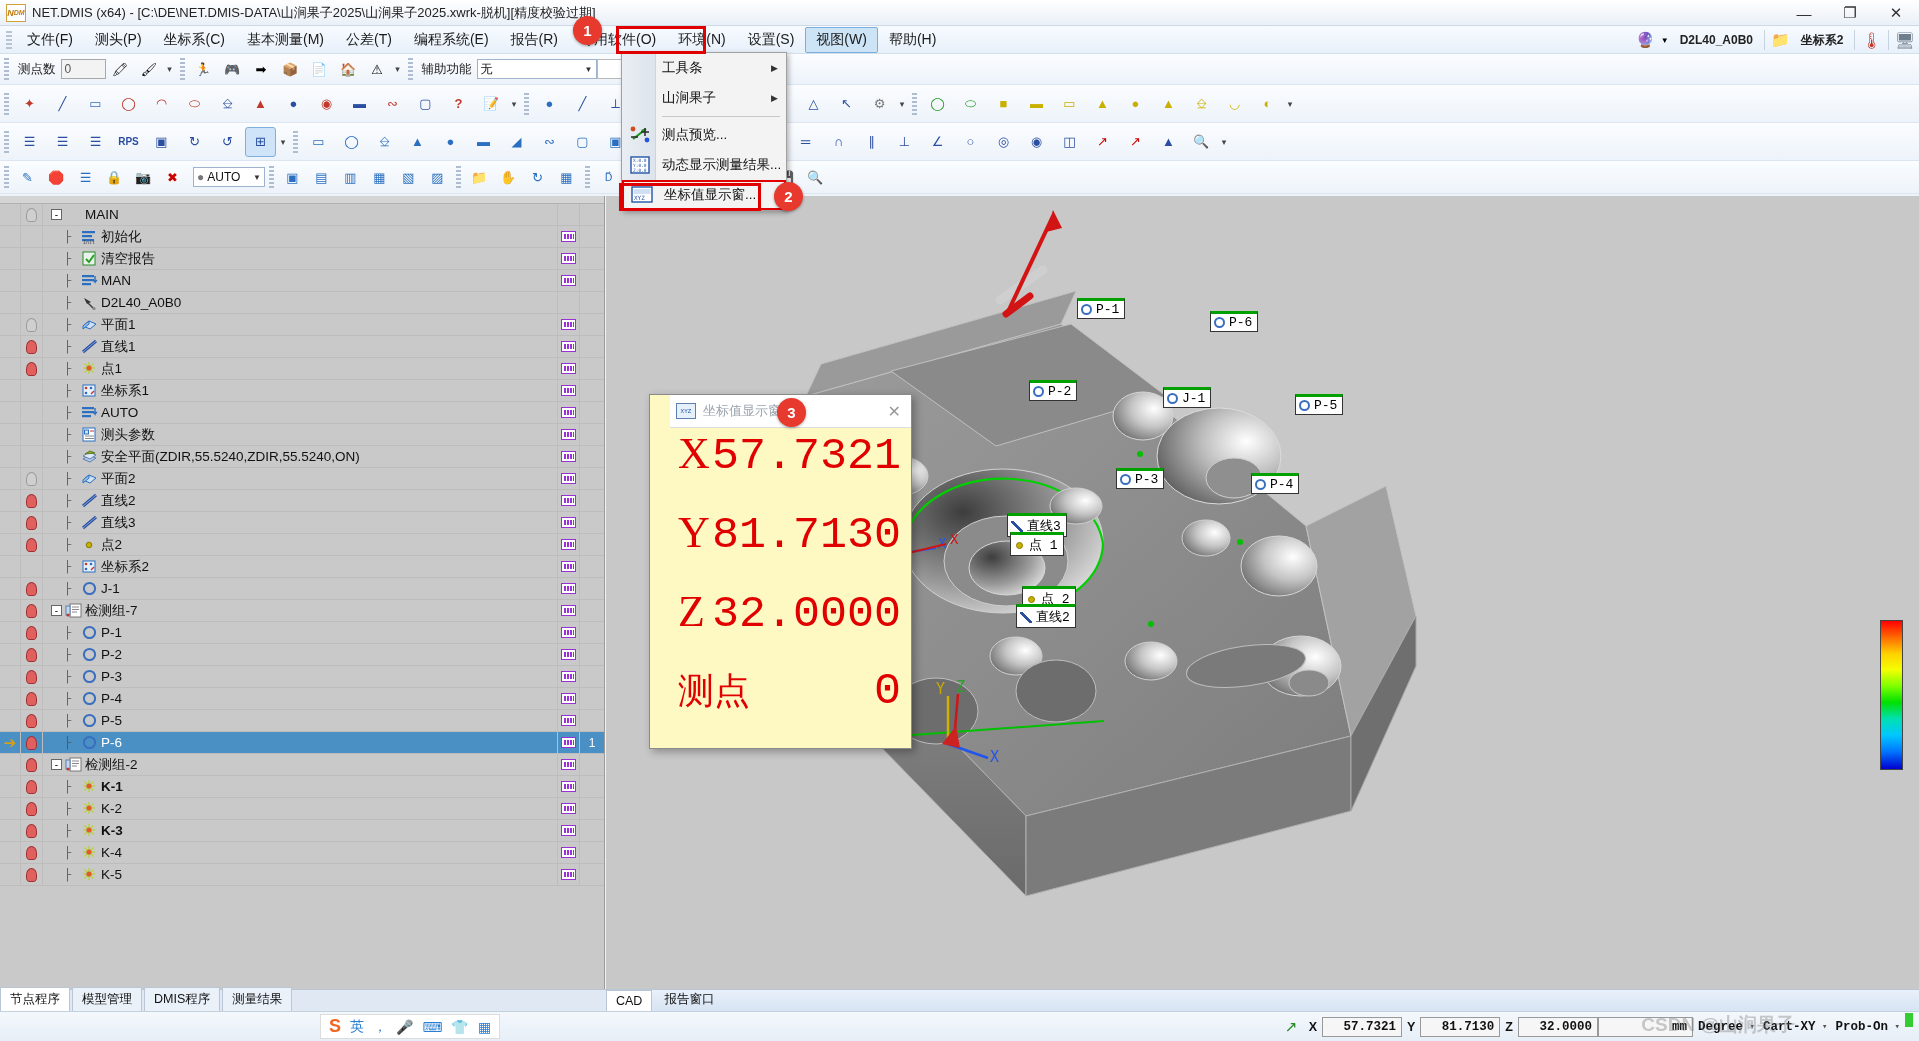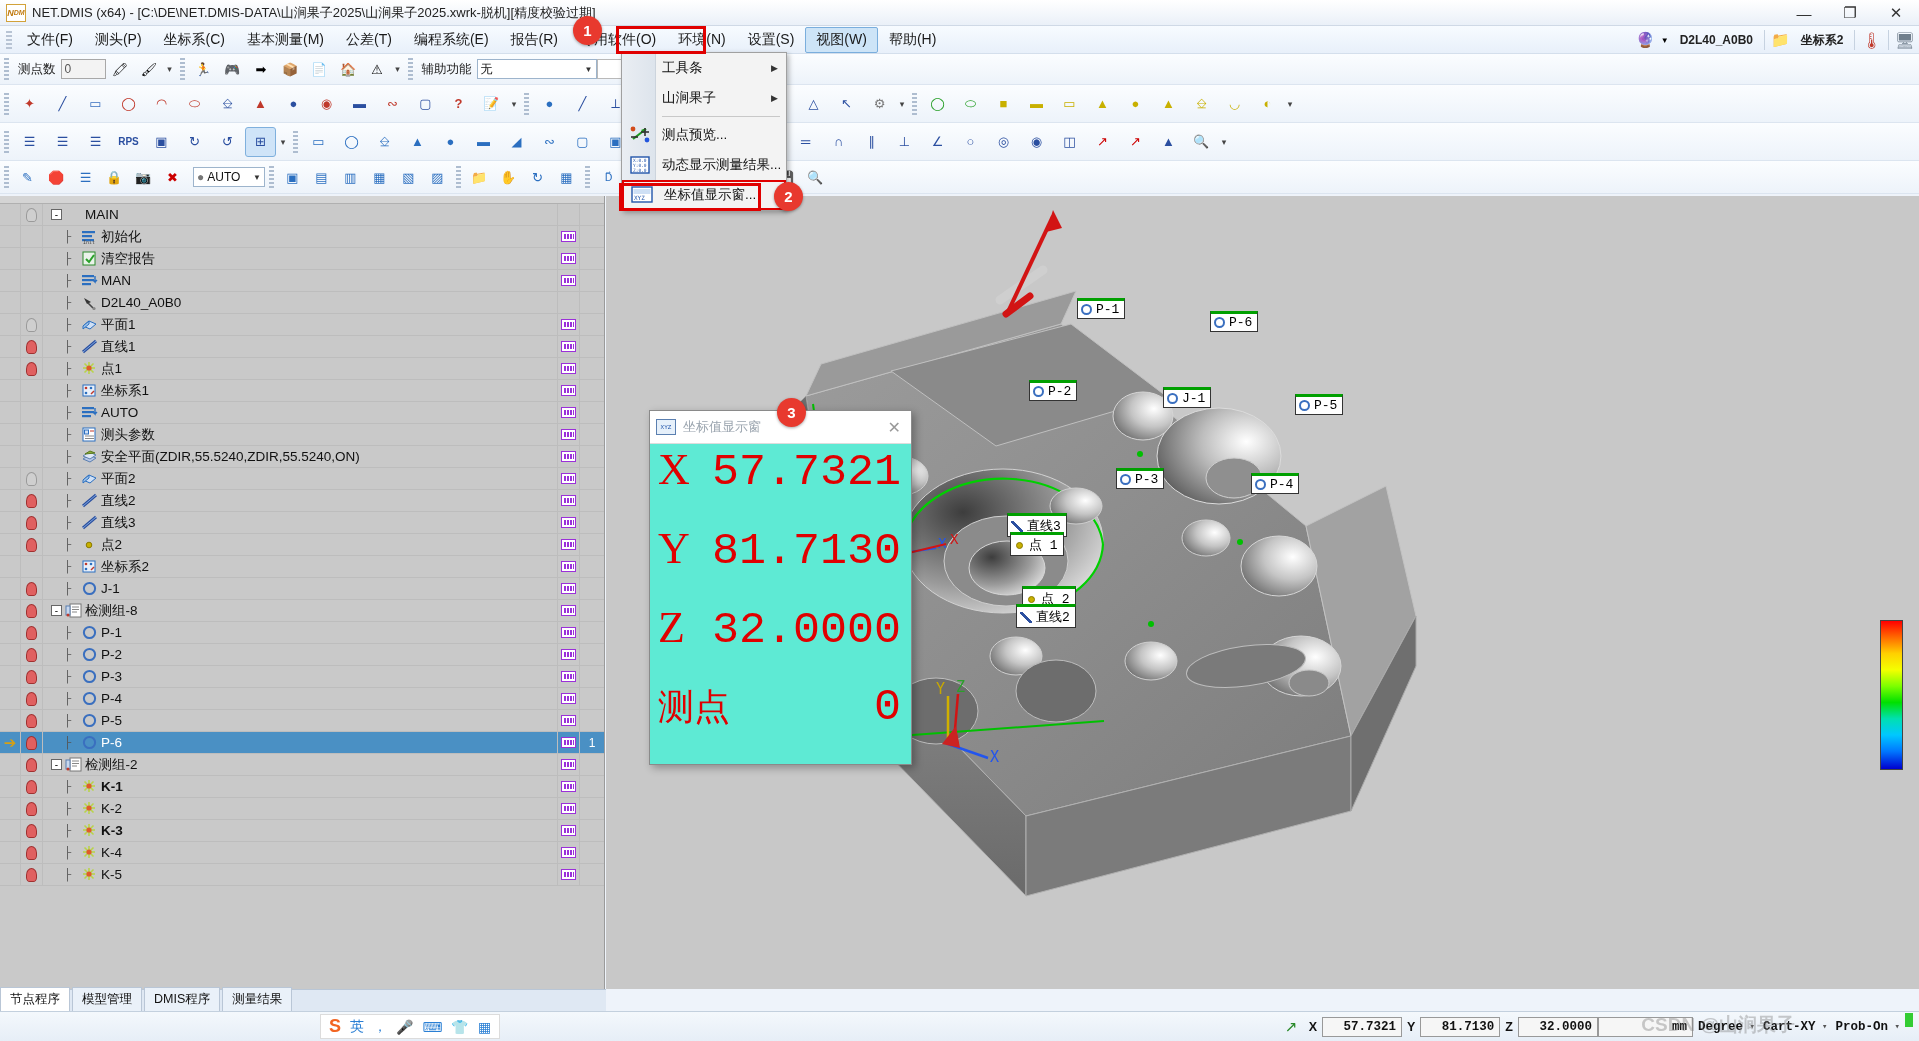--- a/index.html
+++ b/index.html
@@ -126,22 +126,22 @@
   .dd-gutter { position:absolute;left:0;top:0;width:34px;height:100%;
     background:linear-gradient(to right,#eaeef3,#dde4ec); border-right:1px solid #ccd4dd;}
   .dd-item { position:relative; height:30px; display:flex;align-items:center;
     padding-left:40px; font-size:13.5px; color:#111; cursor:pointer; z-index:2;}
   .dd-item .sub { position:absolute;right:8px;font-size:9px;color:#333;}
   .dd-sep { height:1px;background:#c8c8c8;margin:3px 6px 3px 40px; position:relative;z-index:2;}
   .dd-item.framed { border:2px solid #e00000; background:#f3f3f3; }
   .dd-gico { position:absolute; left:6px; width:24px;height:22px; display:flex;align-items:center;justify-content:center;}
 
   
-  .coordwin { position:absolute; left:649px; top:410px; width:263px; height:355px;
-     background:#5eead4; border:1px solid #8a8a8a; box-shadow:3px 3px 8px rgba(0,0,0,.3); z-index:50;}
+  .coordwin { position:absolute; left:649px; top:394px; width:263px; height:355px;
+     background:#fef9c3; border:1px solid #8a8a8a; box-shadow:3px 3px 8px rgba(0,0,0,.3); z-index:50;padding-left:20px;}
   .cw-title { height:33px; background:#fff; border-bottom:1px solid #ddd;
      display:flex;align-items:center;padding:0 6px; }
   .cw-ico { width:20px;height:16px;border:1px solid #5a7fb0;background:#e6f0fa;
      display:flex;align-items:center;justify-content:center;font-size:6px;color:#2255aa;
      font-family:"Liberation Mono",monospace; margin-right:7px;}
   .cw-title span.t { font-size:13px;color:#9aa4ae; }
   .cw-close { margin-left:auto; font-size:16px; color:#999; cursor:pointer; padding:0 4px;}
   .cw-body { padding:4px 10px 0 8px; }
   .cw-row { display:flex;align-items:baseline; height:79px; }
   .cw-k { color:#e00000; font-size:44px; font-family:"Liberation Serif","DejaVu Serif",serif; line-height:1;}
@@ -761,21 +761,21 @@
             <span style="width:3px;display:inline-block"></span>
             <span class="expander">-</span>
             <span class="ico"><svg width="19" height="15">
                 <rect x="5" y="1" width="11" height="13" fill="#fff" stroke="#777"></rect>
                 <line x1="7" y1="4" x2="14" y2="4" stroke="#888"></line>
                 <line x1="7" y1="6.5" x2="14" y2="6.5" stroke="#888"></line>
                 <line x1="7" y1="9" x2="12" y2="9" stroke="#888"></line>
                 <rect x="1" y="3" width="4" height="9" fill="#c8d8ee" stroke="#5a7fb0"></rect>
                 <circle cx="3" cy="12" r="1.5" fill="#c0392b"></circle>
               </svg></span>
-            <span style="">检测组-8</span>
+            <span style="">检测组-7</span>
           </div>
           <div class="c-kbd">
             <span class="kbdico">
               <i></i>
             </span>
           </div>
           <div class="c-num"></div>
         </div>
         <div class="trow">
           <div class="c-arrow"></div>
@@ -1302,20 +1302,24 @@
   <div class="badge" style="left:573px; top:16px;">1</div>
   <div class="badge" style="left:774px; top:182px;">2</div>
   <div class="badge" style="left:777px; top:398px;">3</div>
 
   <div class="left-tabs">
     <div class="tab sel">节点程序</div>
     <div class="tab">模型管理</div>
     <div class="tab">DMIS程序</div>
     <div class="tab">测量结果</div>
   </div>
+  <div class="cad-tabs">
+    <div class="tab sel">CAD</div>
+    <div class="tab" style="background:transparent;border-color:transparent">报告窗口</div>
+  </div>
 
   <div class="statusbar">
     <div style="width:320px"></div>
     <div class="ime">
       <span style="color:#f26522;font-size:18px;font-weight:bold">S</span>
       <span>英</span>
       <span>，</span>
       <span>🎤</span>
       <span>⌨</span>
       <span>👕</span>

